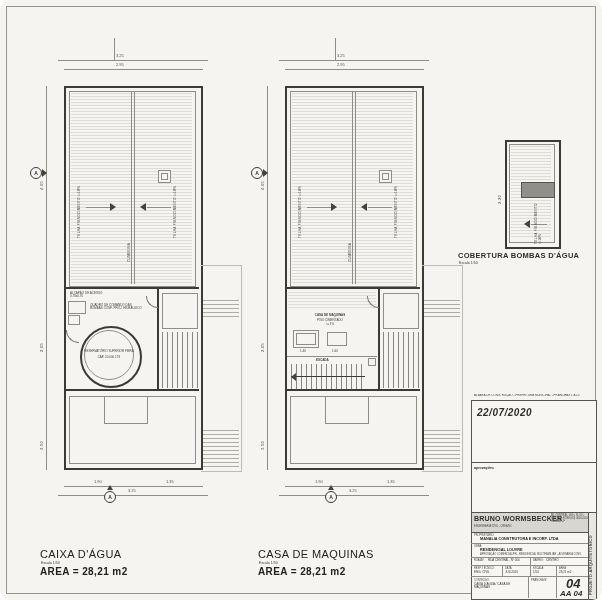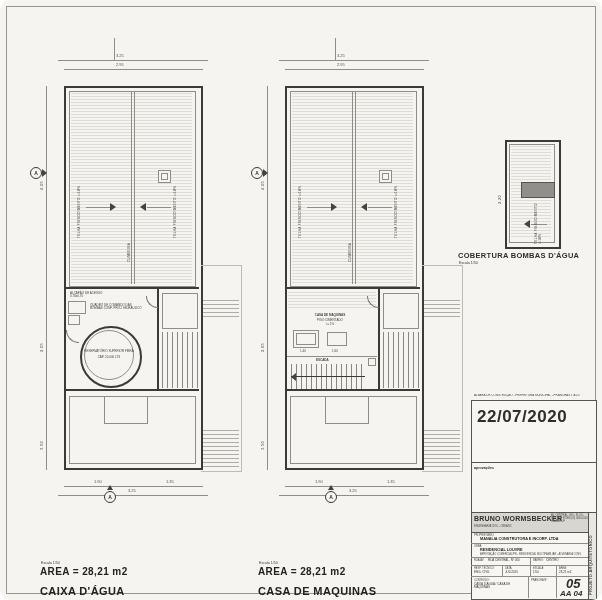--- a/index.html
+++ b/index.html
@@ -11,21 +11,21 @@
   .thin{border:1px solid #8e8d86;}
   .xthin{border:1px solid #bcbbb4;}
   .darkline{background:#3b3b36;}
   .grayline{background:#8e8d86;}
   .hatch-h{background:repeating-linear-gradient(to bottom,#dddcd6 0 1px,rgba(0,0,0,0) 1px 3px);}
   .treads-v{background:repeating-linear-gradient(to right,#87867f 0 1px,rgba(0,0,0,0) 1px 5px);}
   .louver-h{background:repeating-linear-gradient(to bottom,#aeada6 0 1px,rgba(0,0,0,0) 1px 4px);}
   .micro{font-size:3px;line-height:3.4px;color:#44443f;}
   .dim{font-size:4px;line-height:4px;color:#55554f;}
   .vtext{writing-mode:vertical-rl;transform:rotate(180deg);font-size:3.2px;line-height:3.6px;color:#44443f;letter-spacing:.3px;}
-  .plan-title{font-size:11px;font-weight:700;letter-spacing:.4px;color:#22221e;margin-top:37px;}
+  .plan-title{font-size:11px;font-weight:400;letter-spacing:.4px;color:#22221e;}
   .plan-scale{font-size:3.6px;color:#3a3a35;}
   .plan-area{font-size:10px;font-weight:600;letter-spacing:.4px;color:#22221e;}
   .arrow-r{width:0;height:0;border-left:6px solid #43423d;border-top:4px solid rgba(0,0,0,0);border-bottom:4px solid rgba(0,0,0,0);}
   .arrow-l{width:0;height:0;border-right:6px solid #43423d;border-top:4px solid rgba(0,0,0,0);border-bottom:4px solid rgba(0,0,0,0);}
   .arrow-u{width:0;height:0;border-bottom:5px solid #43423d;border-left:3px solid rgba(0,0,0,0);border-right:3px solid rgba(0,0,0,0);}
   .marker{width:10px;height:10px;border:1px solid #3b3b36;border-radius:50%;background:#f5f4f1;
           display:flex;align-items:center;justify-content:center;font-size:5px;font-weight:700;color:#2e2e2a;}
   .circle{border-radius:50%;}
   .arcdoor{border-left:1px solid #77766f;border-bottom:1px solid #77766f;border-bottom-left-radius:100%;}
   .tb-border{border:1px solid #55544e;}
@@ -185,21 +185,21 @@
   <div class="abs arrow-l" style="left:524px;top:220px;"></div>
   <div class="abs grayline" style="left:531px;top:224px;width:16px;height:1px;"></div>
   <div class="abs vtext" style="left:535px;top:200px;height:44px;">TELHA FIBROCIMENTO i=10%</div>
   <div class="abs vtext" style="left:498px;top:178px;height:26px;font-size:4px;">2.20</div>
   <div class="abs" style="left:458px;top:251px;font-size:7.5px;font-weight:700;letter-spacing:.3px;">COBERTURA BOMBAS D'ÁGUA</div>
   <div class="abs plan-scale" style="left:459px;top:261px;">Escala 1/50</div>
 
   <div class="abs micro" style="left:474px;top:394px;width:118px;white-space:nowrap;overflow:hidden;">ALVARÁ DE CONSTRUÇÃO - PREFEITURA MUNICIPAL - PRANCHAS 1 A 10</div>
 
   <div class="abs tb-border" style="left:471px;top:400px;width:124px;height:62px;background:#f7f6f3;"></div>
-  <div class="abs" style="left:477px;top:407px;font-size:17px;font-weight:700;letter-spacing:.5px;">22/07/2020</div>
+  <div class="abs" style="left:477px;top:407px;font-size:10px;font-weight:700;letter-spacing:.5px;font-style:italic;">22/07/2020</div>
 
   <div class="abs tb-border" style="left:471px;top:462px;width:124px;height:50px;background:#f7f6f3;"></div>
   <div class="abs" style="left:474px;top:466px;font-size:3.6px;font-weight:700;font-style:italic;">aprovações</div>
 
   <div class="abs tb-border" style="left:471px;top:512px;width:124px;height:20px;background:#d7d6d1;"></div>
   <div class="abs" style="left:474px;top:515px;font-size:7px;font-weight:700;letter-spacing:.2px;">BRUNO WORMSBECKER</div>
   <div class="abs tb-label" style="left:474px;top:525px;">ENGENHARIA CIVIL - CREA/SC</div>
   <div class="abs tb-label" style="left:551px;top:514px;width:40px;">AV. CENTRAL, 000 - SL 00 - CENTRO FONE (00) 0000-0000 - CIDADE/UF</div>
 
   <div class="abs tb-border" style="left:471px;top:532px;width:117px;height:66px;background:#f7f6f3;"></div>
@@ -231,18 +231,18 @@
   <div class="abs grayline" style="left:556px;top:565px;width:1px;height:11px;"></div>
   <div class="abs tb-label" style="left:559px;top:567px;">ÁREA:</div>
   <div class="abs tb-small" style="left:559px;top:571px;">28,21 m2</div>
   <div class="abs grayline" style="left:471px;top:576px;width:117px;height:1px;"></div>
 
   <div class="abs tb-label" style="left:474px;top:579px;">CONTEÚDO:</div>
   <div class="abs tb-small" style="left:474px;top:583px;width:50px;">CAIXA D'ÁGUA / CASA DE MÁQUINAS</div>
   <div class="abs grayline" style="left:528px;top:576px;width:1px;height:22px;"></div>
   <div class="abs tb-label" style="left:531px;top:579px;">PRANCHA Nº</div>
   <div class="abs grayline" style="left:556px;top:576px;width:1px;height:22px;"></div>
-  <div class="abs" style="left:566px;top:576px;font-size:13px;font-weight:700;font-style:italic;">05</div>
+  <div class="abs" style="left:566px;top:576px;font-size:13px;font-weight:700;font-style:italic;">04</div>
   <div class="abs" style="left:560px;top:589px;font-size:8px;font-weight:700;font-style:italic;">AA 04</div>
 
   <div class="abs tb-border" style="left:588px;top:512px;width:7px;height:86px;background:#e8e7e2;"></div>
   <div class="abs vtext" style="left:589px;top:515px;height:80px;font-size:4px;font-weight:700;">PROJETO ARQUITETÔNICO</div>
 </div>
 
 </body></html>

